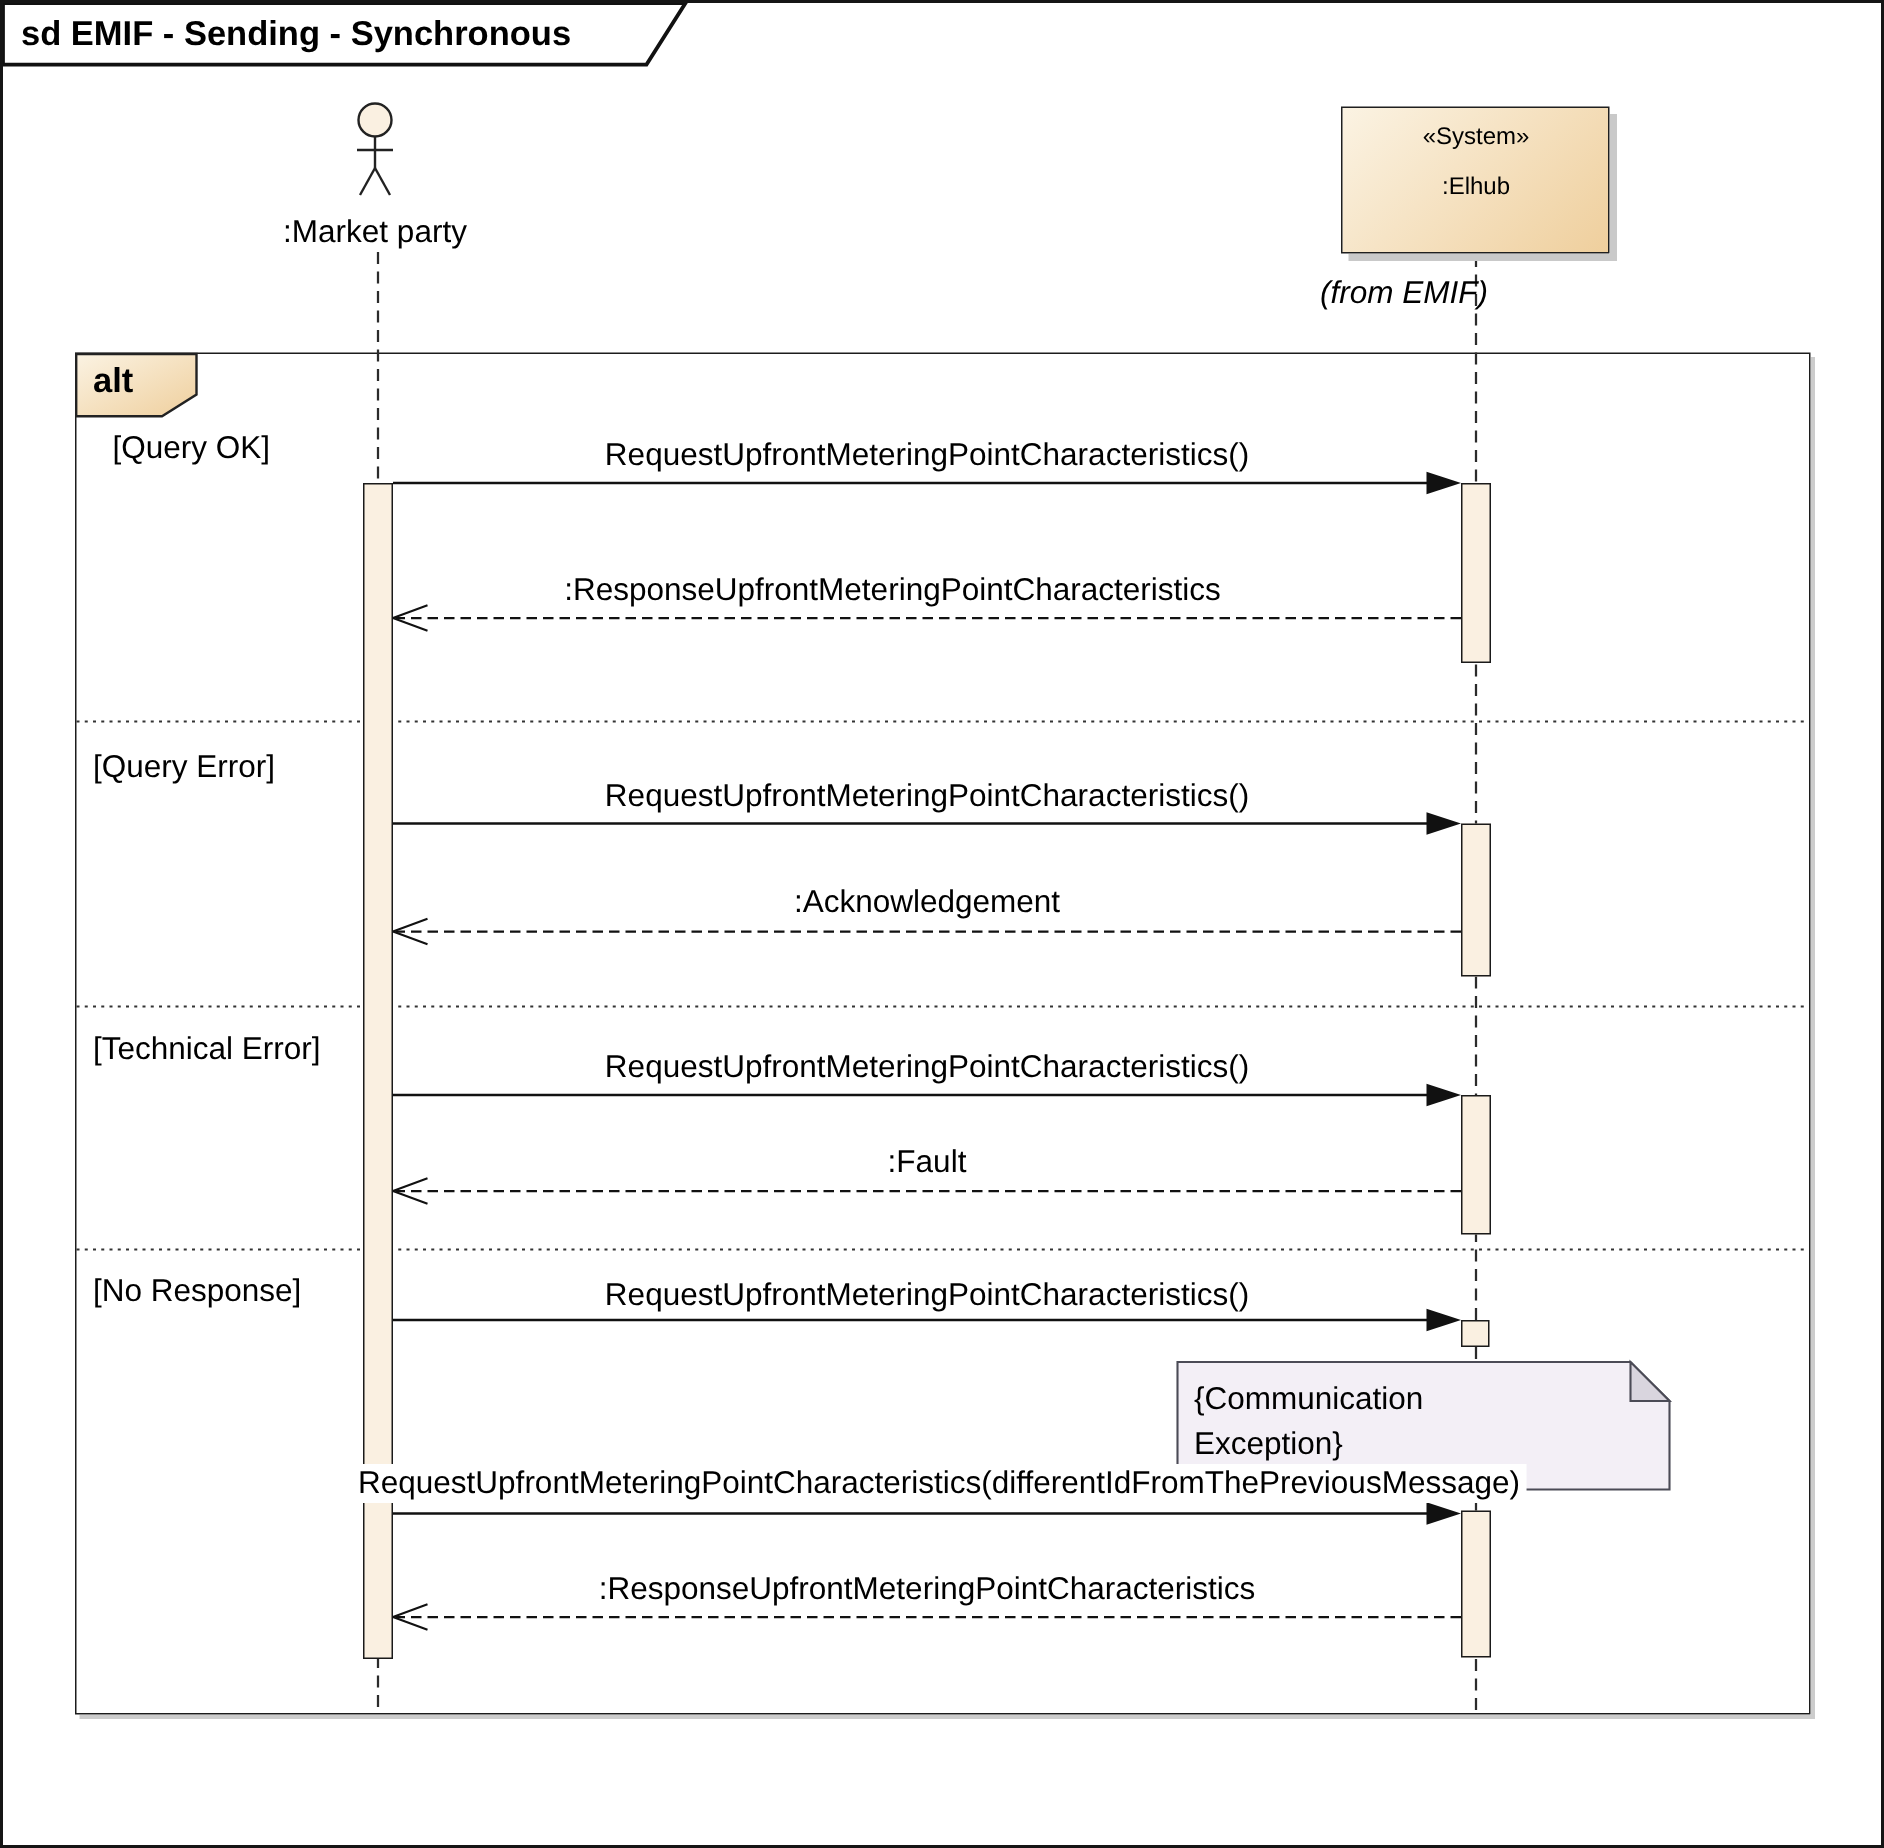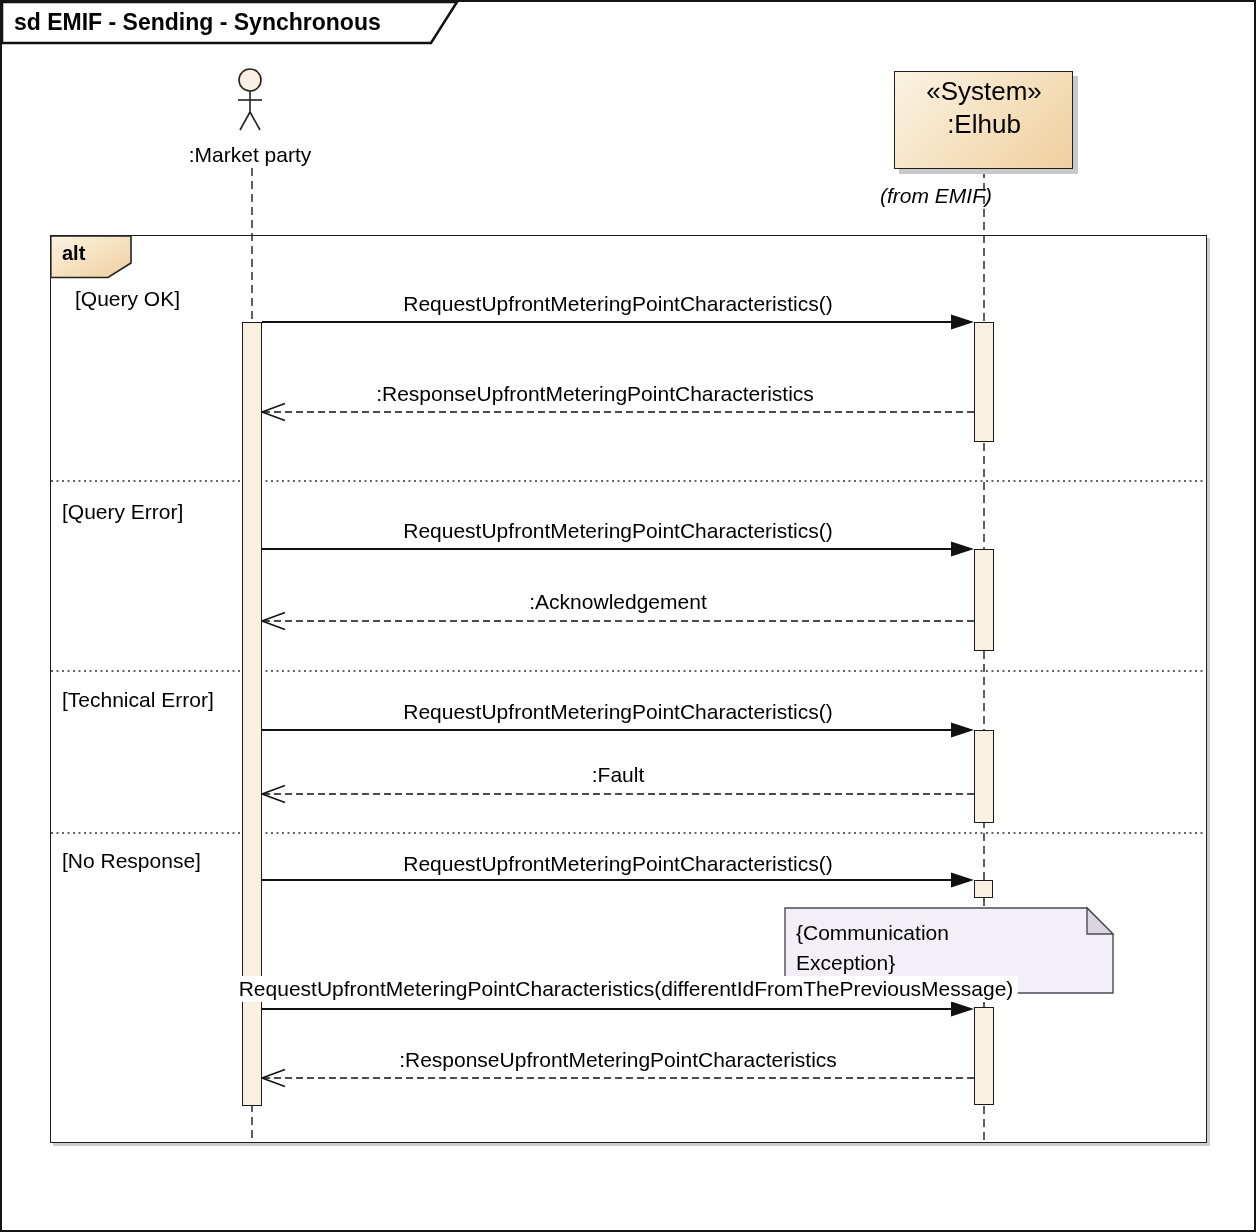--- a/index.html
+++ b/index.html
@@ -25,22 +25,22 @@
     background:linear-gradient(135deg,var(--box_gradient_start,#FBF3E3),var(--box_gradient_end,#EFCF9D));
     box-shadow:5px 5px 0 var(--shadow,#C9C9C9);z-index:2;
   }
   .activation{
     position:absolute;box-sizing:border-box;border:1.3px solid #1a1a1a;
     background:var(--activation_fill,#FAF0E1);z-index:2;
   }
   .lbl{position:absolute;z-index:4;white-space:nowrap;font-size:21px;line-height:24px;}
   .ctr{transform:translateX(-50%);}
   .title-lbl{font-size:23px;font-weight:bold;line-height:26px;}
-  .alt-lbl{font-size:20px;font-weight:bold;}
-  .box-lbl{font-size:26px;line-height:25px;text-align:center;}
+  .alt-lbl{font-size:23px;font-weight:bold;}
+  .box-lbl{font-size:16px;line-height:25px;text-align:center;}
   .italic{font-style:italic;}
   .msg-bg{background:#ffffff;padding:1px 4px;}
 </style>
 </head>
 <body>
 
 <div id="canvas">
 
   <div class="abs" id="alt-frame"></div>
 

